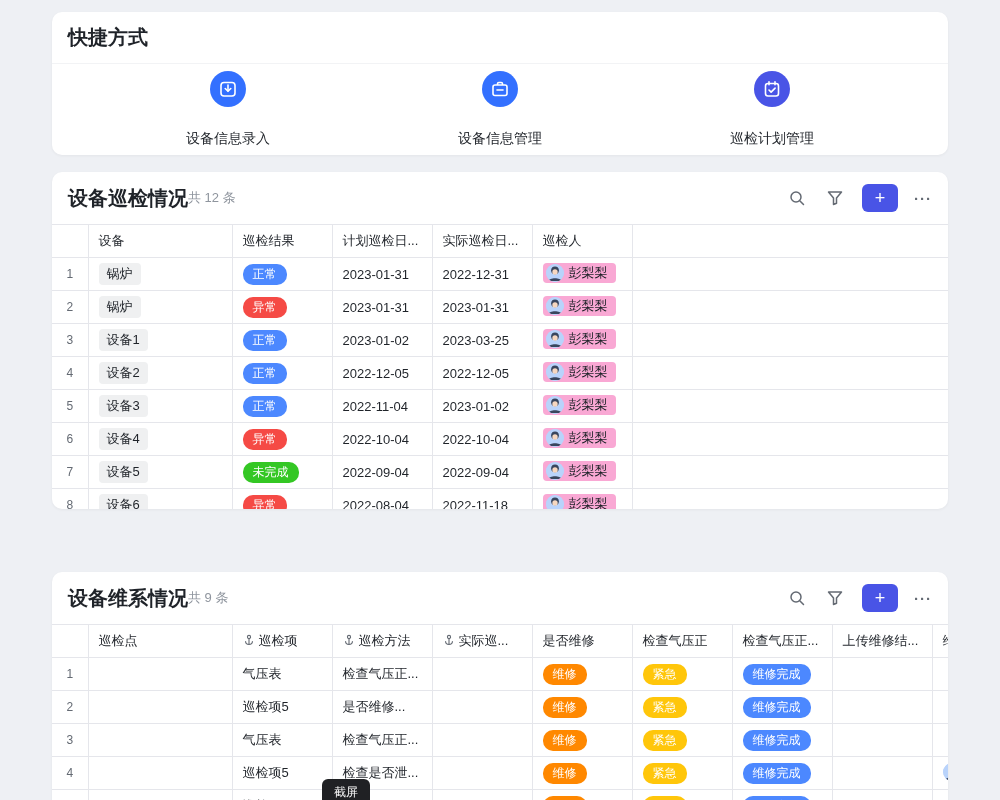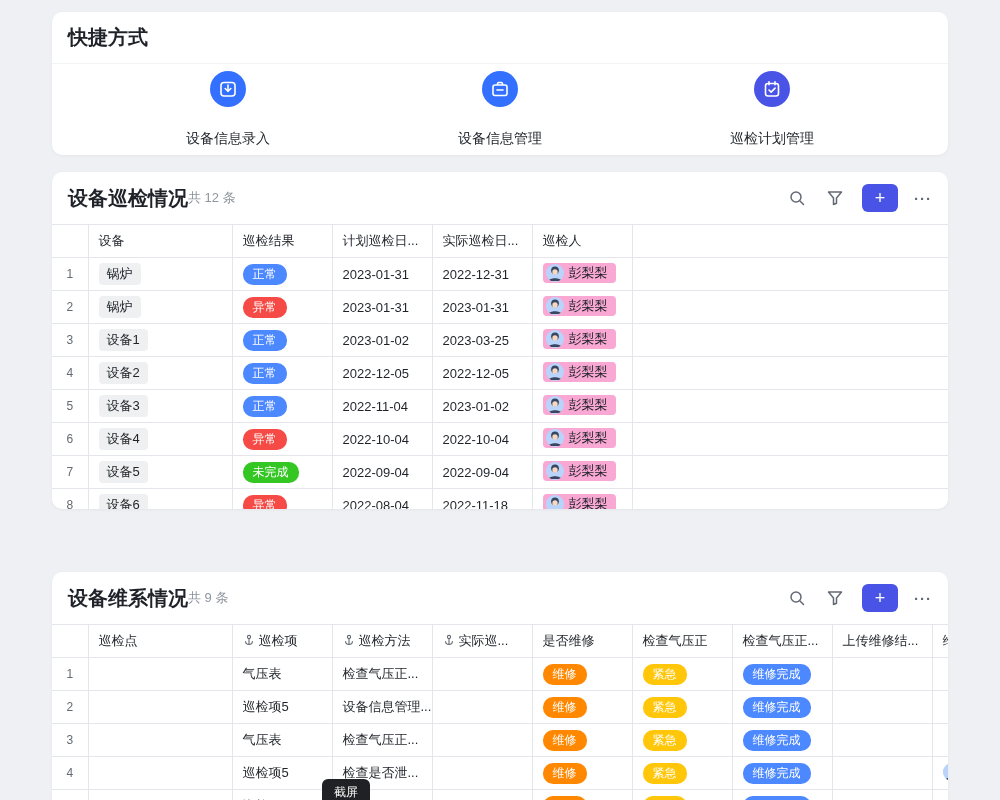--- a/index.html
+++ b/index.html
@@ -404,21 +404,21 @@
           <td><span class="badge" style="background: rgb(255, 136, 0);">维修</span></td>
           <td><span class="badge" style="background: rgb(255, 198, 10);">紧急</span></td>
           <td><span class="badge" style="background: rgb(76, 136, 255);">维修完成</span></td>
           <td></td>
           <td></td>
         </tr>
         <tr>
           <td class="col-num">2</td>
           <td></td>
           <td>巡检项5</td>
-          <td>设备信息管理...</td>
+          <td>是否维修...</td>
           <td></td>
           <td><span class="badge" style="background: rgb(255, 136, 0);">维修</span></td>
           <td><span class="badge" style="background: rgb(255, 198, 10);">紧急</span></td>
           <td><span class="badge" style="background: rgb(76, 136, 255);">维修完成</span></td>
           <td></td>
           <td></td>
         </tr>
         <tr>
           <td class="col-num">3</td>
           <td></td>

